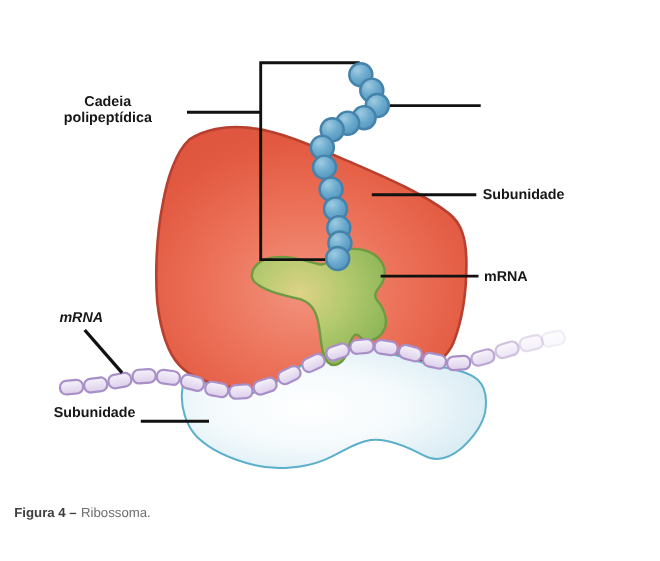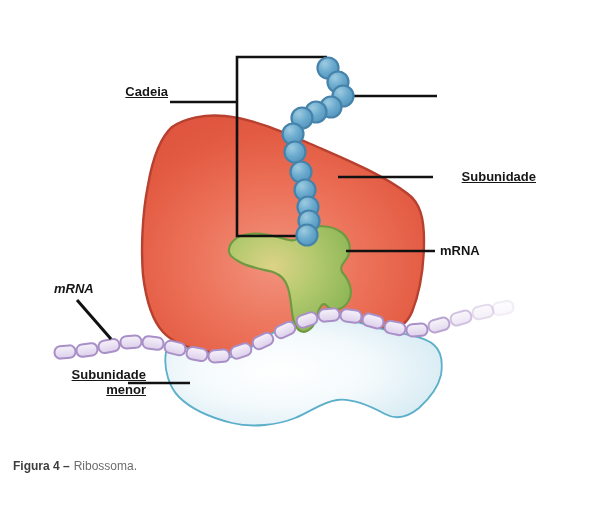--- a/index.html
+++ b/index.html
@@ -10,21 +10,21 @@
     overflow:hidden;
     font-family:"Liberation Sans",sans-serif;
   }
   .stage svg{position:absolute;left:0;top:0;}
   .lbl{
     position:absolute;
     font:700 13px/15px "Liberation Sans",sans-serif;
     color:#161616;
     white-space:nowrap;
   }
-  .lbl.center{text-align:right;white-space:normal;text-decoration:underline;}
+  .lbl.center{text-align:center;white-space:normal;}
   .caption{
     position:absolute;
     left:13px;top:459px;
     font:400 12px/15px "Liberation Sans",sans-serif;
     color:#6c6c6c;
   }
   .caption .cap-prefix{font-weight:700;color:#3e3e3e;margin-right:4px;}
 </style>
 </head>
 <body>
@@ -155,33 +155,33 @@
         <circle cx="301" cy="172" r="10.5" fill="url(#beadGrad)" stroke="#4583ab" stroke-width="2.2"></circle>
         <circle cx="305" cy="190" r="10.5" fill="url(#beadGrad)" stroke="#4583ab" stroke-width="2.2"></circle>
         <circle cx="308" cy="207" r="10.5" fill="url(#beadGrad)" stroke="#4583ab" stroke-width="2.2"></circle>
         <circle cx="309" cy="221" r="10.5" fill="url(#beadGrad)" stroke="#4583ab" stroke-width="2.2"></circle>
         <circle cx="307" cy="235" r="10.5" fill="url(#beadGrad)" stroke="#4583ab" stroke-width="2.2"></circle>
       </g>
   </svg>
 
   <div class="lbl center" style="left:28px;top:84px;width:140px;">
     <div>Cadeia</div>
+    <div>polipeptídica</div>
   </div>
 
 
   <div class="lbl center" style="left:416px;top:169px;width:120px;">
     <div>Subunidade</div>
   </div>
 
   <div class="lbl" style="left:440px;top:243px;">mRNA</div>
 
   <div class="lbl" style="left:54px;top:281px;font-style:italic;">mRNA</div>
 
   <div class="lbl center" style="left:26px;top:367px;width:120px;">
     <div>Subunidade</div>
-    <div>menor</div>
   </div>
 
   <div class="caption">
     <span class="cap-prefix">Figura 4 –</span><span>Ribossoma.</span>
   </div>
 
 </div>
 
 </body></html>

